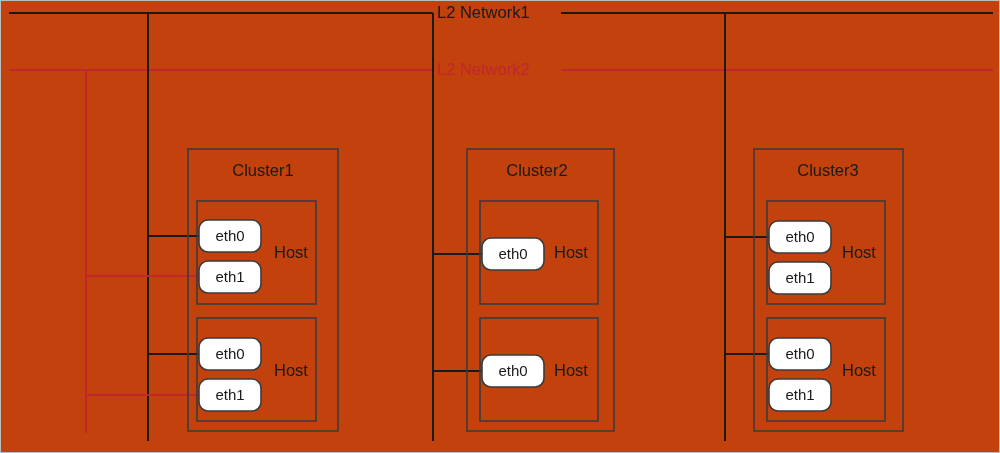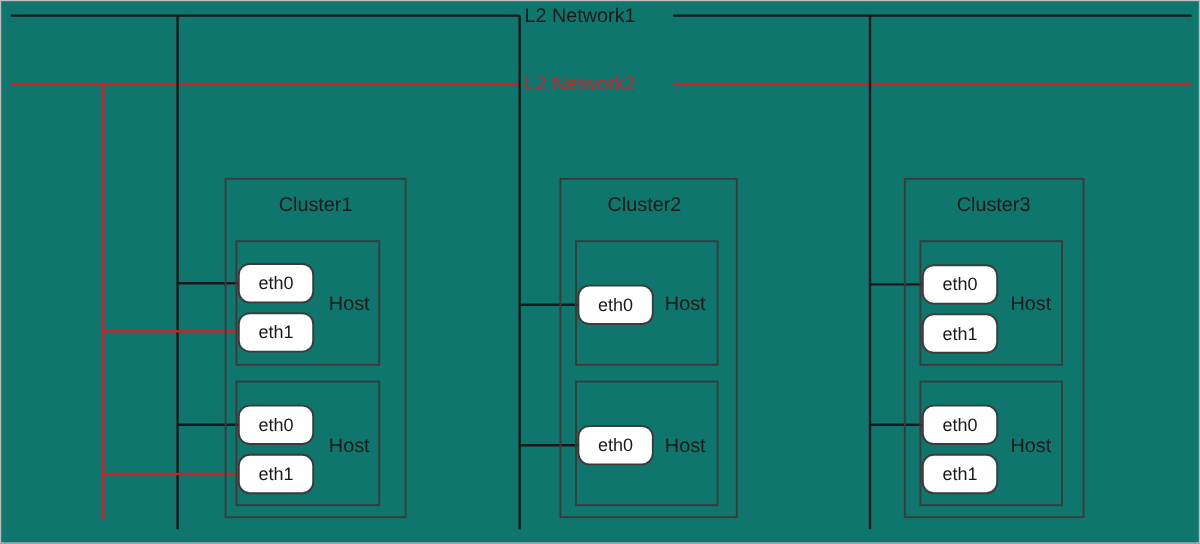--- a/index.html
+++ b/index.html
@@ -8,21 +8,21 @@
     padding: 0;
     background: #c9c9c9;
   }
   body {
     font-family: "Liberation Sans", sans-serif;
   }
   #canvas {
     position: relative;
     width: 1000px;
     height: 453px;
-    background: #0f766e;
+    background: #c2410c;
     border: 1px solid #bdbdbd;
     box-sizing: border-box;
     overflow: hidden;
   }
   #diagram-svg {
     position: absolute;
     left: 0;
     top: 0;
     width: 1000px;
     height: 453px;

